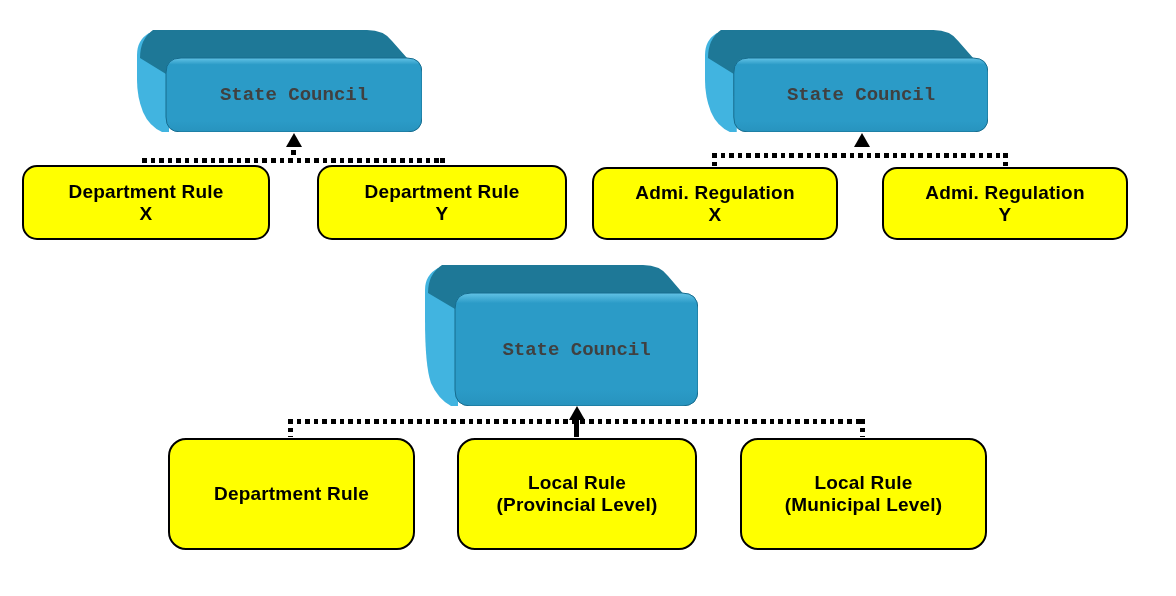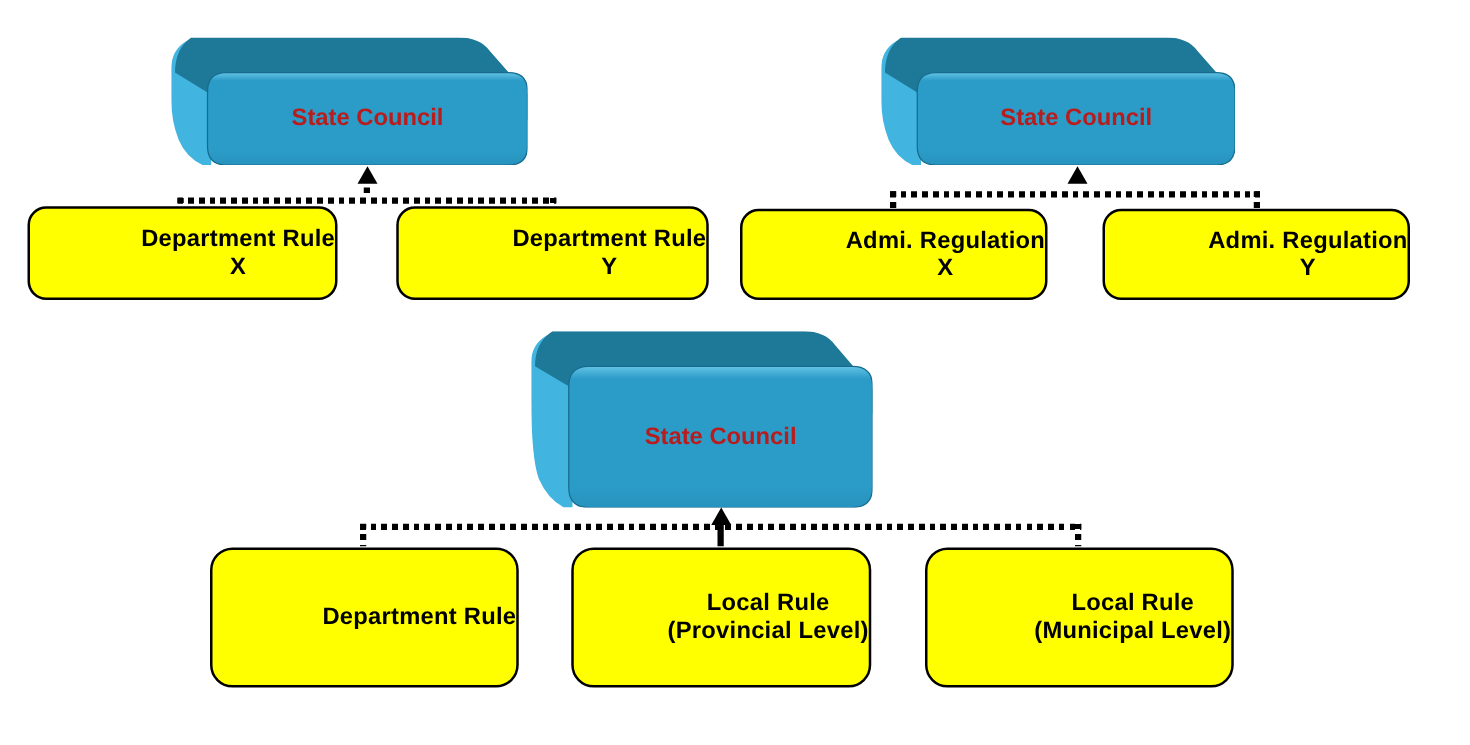--- a/index.html
+++ b/index.html
@@ -6,25 +6,25 @@
   body{font-family:"Liberation Sans","DejaVu Sans",sans-serif;}
   .canvas{position:relative;width:1176px;height:596px;background:#ffffff;overflow:hidden;}
 
   
   .box3d{position:absolute;}
   .box3d svg{display:block;width:100%;height:100%;}
   .f-top{fill:#1E7897;}
   .f-side{fill:#41B4E0;}
   .f-front{fill:url(#gradFront);stroke:#176C8E;stroke-width:1;}
   .box3d-label{position:absolute;display:flex;align-items:center;justify-content:center;
-    font-weight:bold;font-size:19px;color:#b91c1c;text-align:left;}
+    font-weight:bold;font-size:19px;color:#404040;text-align:left;font-family:Liberation Mono, monospace;}
 
   
   .node{position:absolute;background:#FFFF00;border:2.5px solid #000;border-radius:15px;
-    display:flex;align-items:center;justify-content:flex-end;box-sizing:border-box;}
+    display:flex;align-items:center;justify-content:center;box-sizing:border-box;}
   .node-label{font-weight:bold;font-size:19px;line-height:22px;color:#000;text-align:center;
     white-space:pre-line;letter-spacing:0.2px;}
 
   
   .hdot{position:absolute;height:5px;
     background:repeating-linear-gradient(90deg,#000 0 4.5px,transparent 4.5px 8.6px);}
   .vdot{position:absolute;width:5px;
     background:repeating-linear-gradient(180deg,#000 0 4.5px,transparent 4.5px 8.6px);}
   .tri-up{position:absolute;width:0;height:0;
     border-left:8px solid transparent;border-right:8px solid transparent;

